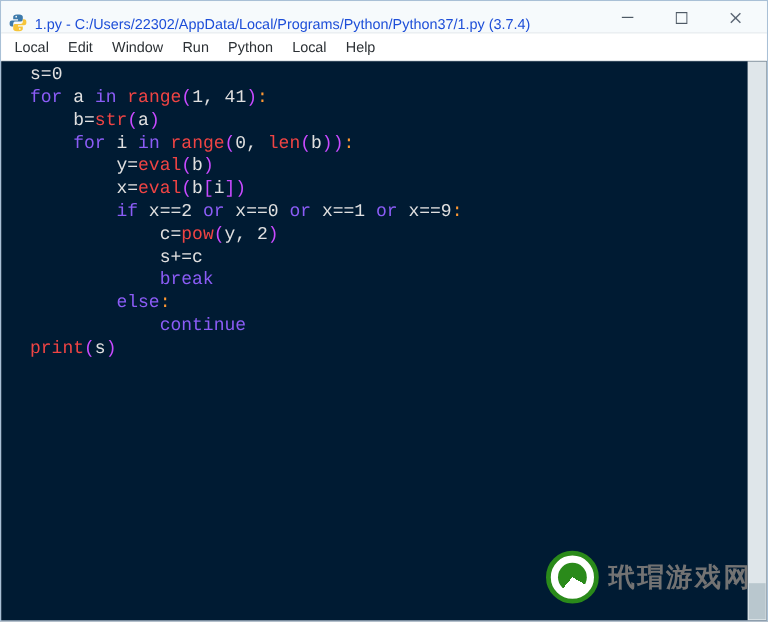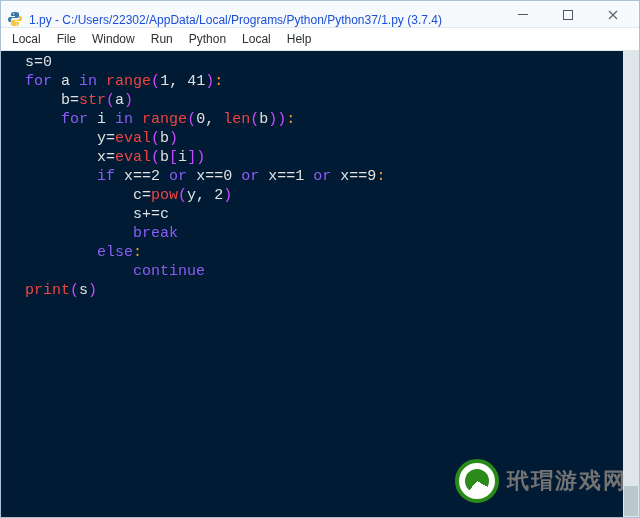--- a/index.html
+++ b/index.html
@@ -172,21 +172,21 @@
         <svg width="10" height="10" viewBox="0 0 10 10">
             <line x1="1" y1="1" x2="9" y2="9" stroke="currentColor" stroke-width="1.2"></line>
             <line x1="9" y1="1" x2="1" y2="9" stroke="currentColor" stroke-width="1.2"></line>
           </svg>
       </div>
     </div>
   </div>
 
   <div class="menubar">
     <span>Local</span>
-    <span>File</span>
+    <span>Edit</span>
     <span>Window</span>
     <span>Run</span>
     <span>Python</span>
     <span>Local</span>
     <span>Help</span>
   </div>
 
   <div class="editor-wrap">
     <div class="editor" id="editor"><div><span class="tok-id">s</span><span class="tok-op">=</span><span class="tok-num">0</span></div><div><span class="tok-kw">for</span><span> </span><span class="tok-id">a</span><span> </span><span class="tok-kw">in</span><span> </span><span class="tok-fn">range</span><span class="tok-br">(</span><span class="tok-num">1</span><span class="tok-op">, </span><span class="tok-num">41</span><span class="tok-br">)</span><span class="tok-col">:</span></div><div><span>    </span><span class="tok-id">b</span><span class="tok-op">=</span><span class="tok-fn">str</span><span class="tok-br">(</span><span class="tok-id">a</span><span class="tok-br">)</span></div><div><span>    </span><span class="tok-kw">for</span><span> </span><span class="tok-id">i</span><span> </span><span class="tok-kw">in</span><span> </span><span class="tok-fn">range</span><span class="tok-br">(</span><span class="tok-num">0</span><span class="tok-op">, </span><span class="tok-fn">len</span><span class="tok-br">(</span><span class="tok-id">b</span><span class="tok-br">)</span><span class="tok-br">)</span><span class="tok-col">:</span></div><div><span>        </span><span class="tok-id">y</span><span class="tok-op">=</span><span class="tok-fn">eval</span><span class="tok-br">(</span><span class="tok-id">b</span><span class="tok-br">)</span></div><div><span>        </span><span class="tok-id">x</span><span class="tok-op">=</span><span class="tok-fn">eval</span><span class="tok-br">(</span><span class="tok-id">b</span><span class="tok-br">[</span><span class="tok-id">i</span><span class="tok-br">]</span><span class="tok-br">)</span></div><div><span>        </span><span class="tok-kw">if</span><span> </span><span class="tok-id">x</span><span class="tok-op">==</span><span class="tok-num">2</span><span> </span><span class="tok-kw">or</span><span> </span><span class="tok-id">x</span><span class="tok-op">==</span><span class="tok-num">0</span><span> </span><span class="tok-kw">or</span><span> </span><span class="tok-id">x</span><span class="tok-op">==</span><span class="tok-num">1</span><span> </span><span class="tok-kw">or</span><span> </span><span class="tok-id">x</span><span class="tok-op">==</span><span class="tok-num">9</span><span class="tok-col">:</span></div><div><span>            </span><span class="tok-id">c</span><span class="tok-op">=</span><span class="tok-fn">pow</span><span class="tok-br">(</span><span class="tok-id">y</span><span class="tok-op">, </span><span class="tok-num">2</span><span class="tok-br">)</span></div><div><span>            </span><span class="tok-id">s</span><span class="tok-op">+=</span><span class="tok-id">c</span></div><div><span>            </span><span class="tok-kw">break</span></div><div><span>        </span><span class="tok-kw">else</span><span class="tok-col">:</span></div><div><span>            </span><span class="tok-kw">continue</span></div><div><span class="tok-fn">print</span><span class="tok-br">(</span><span class="tok-id">s</span><span class="tok-br">)</span></div></div>
 

